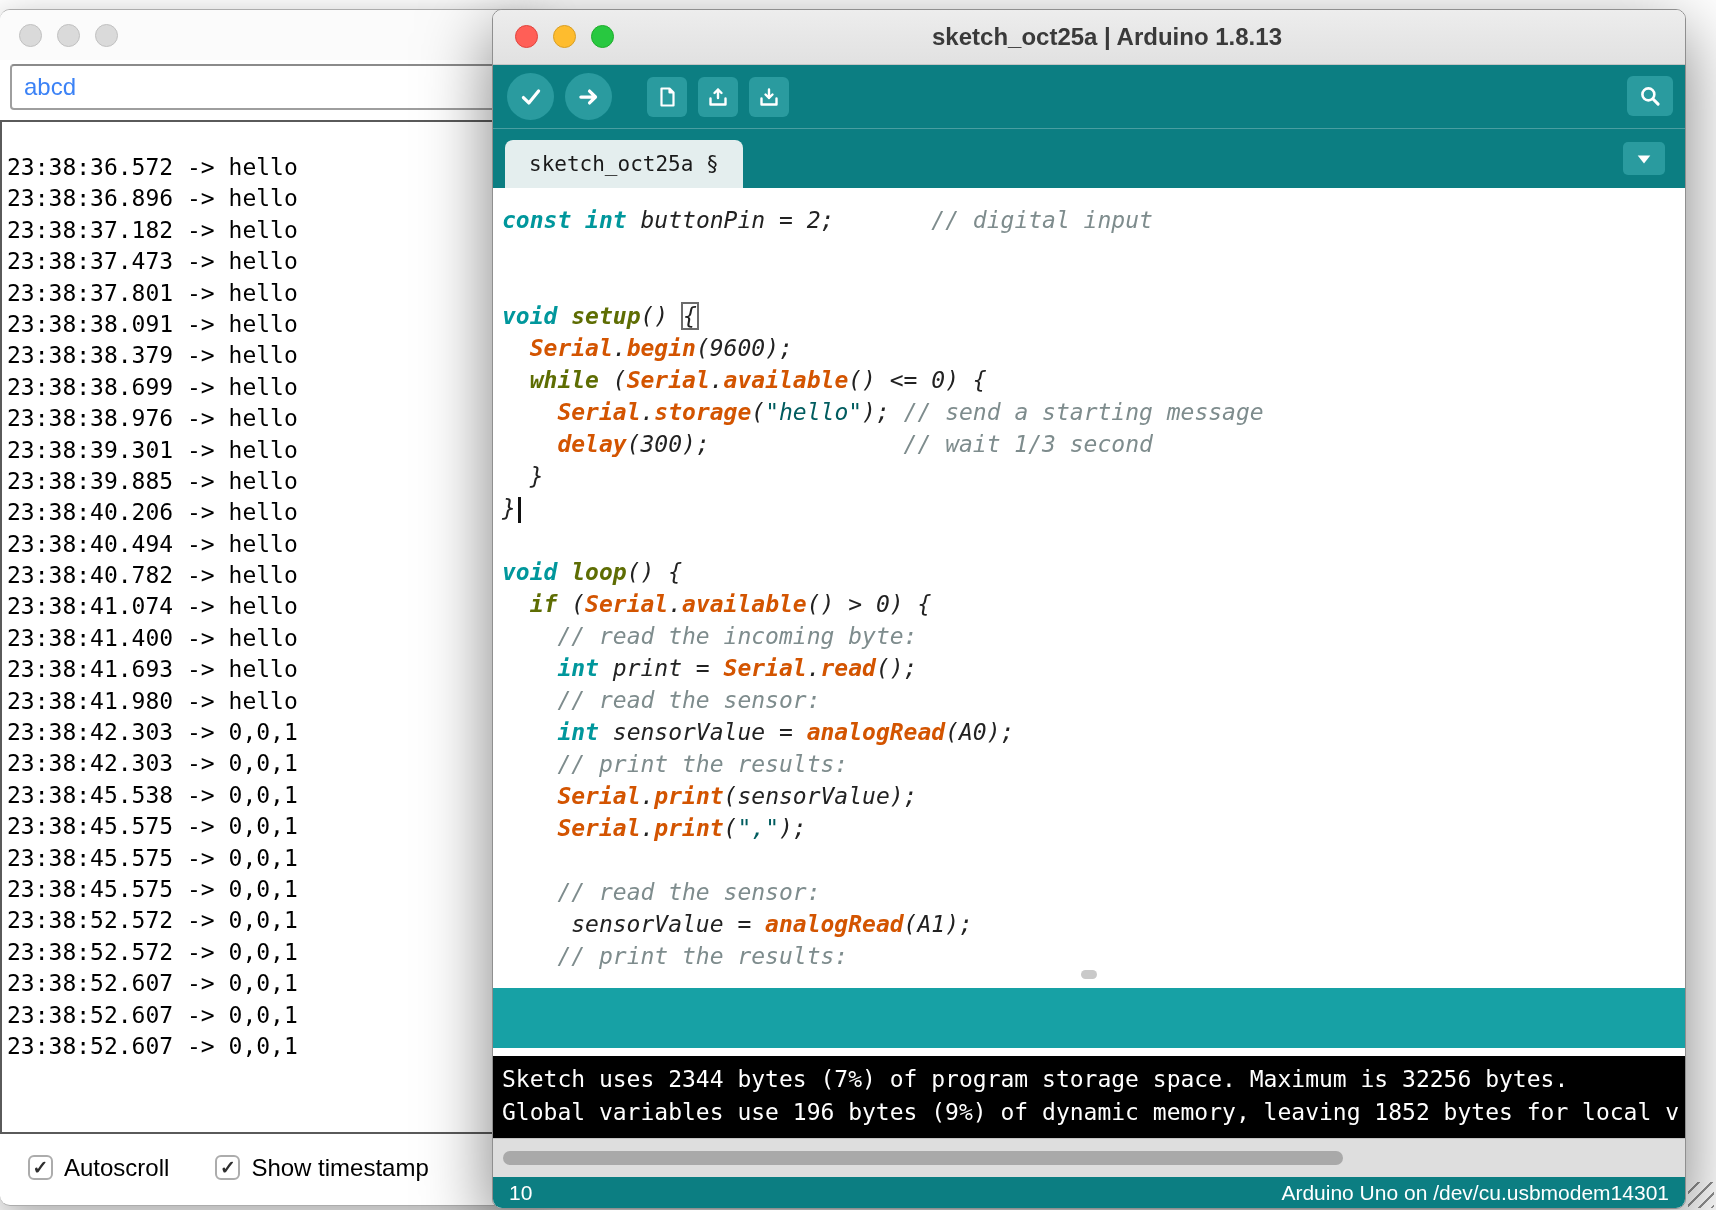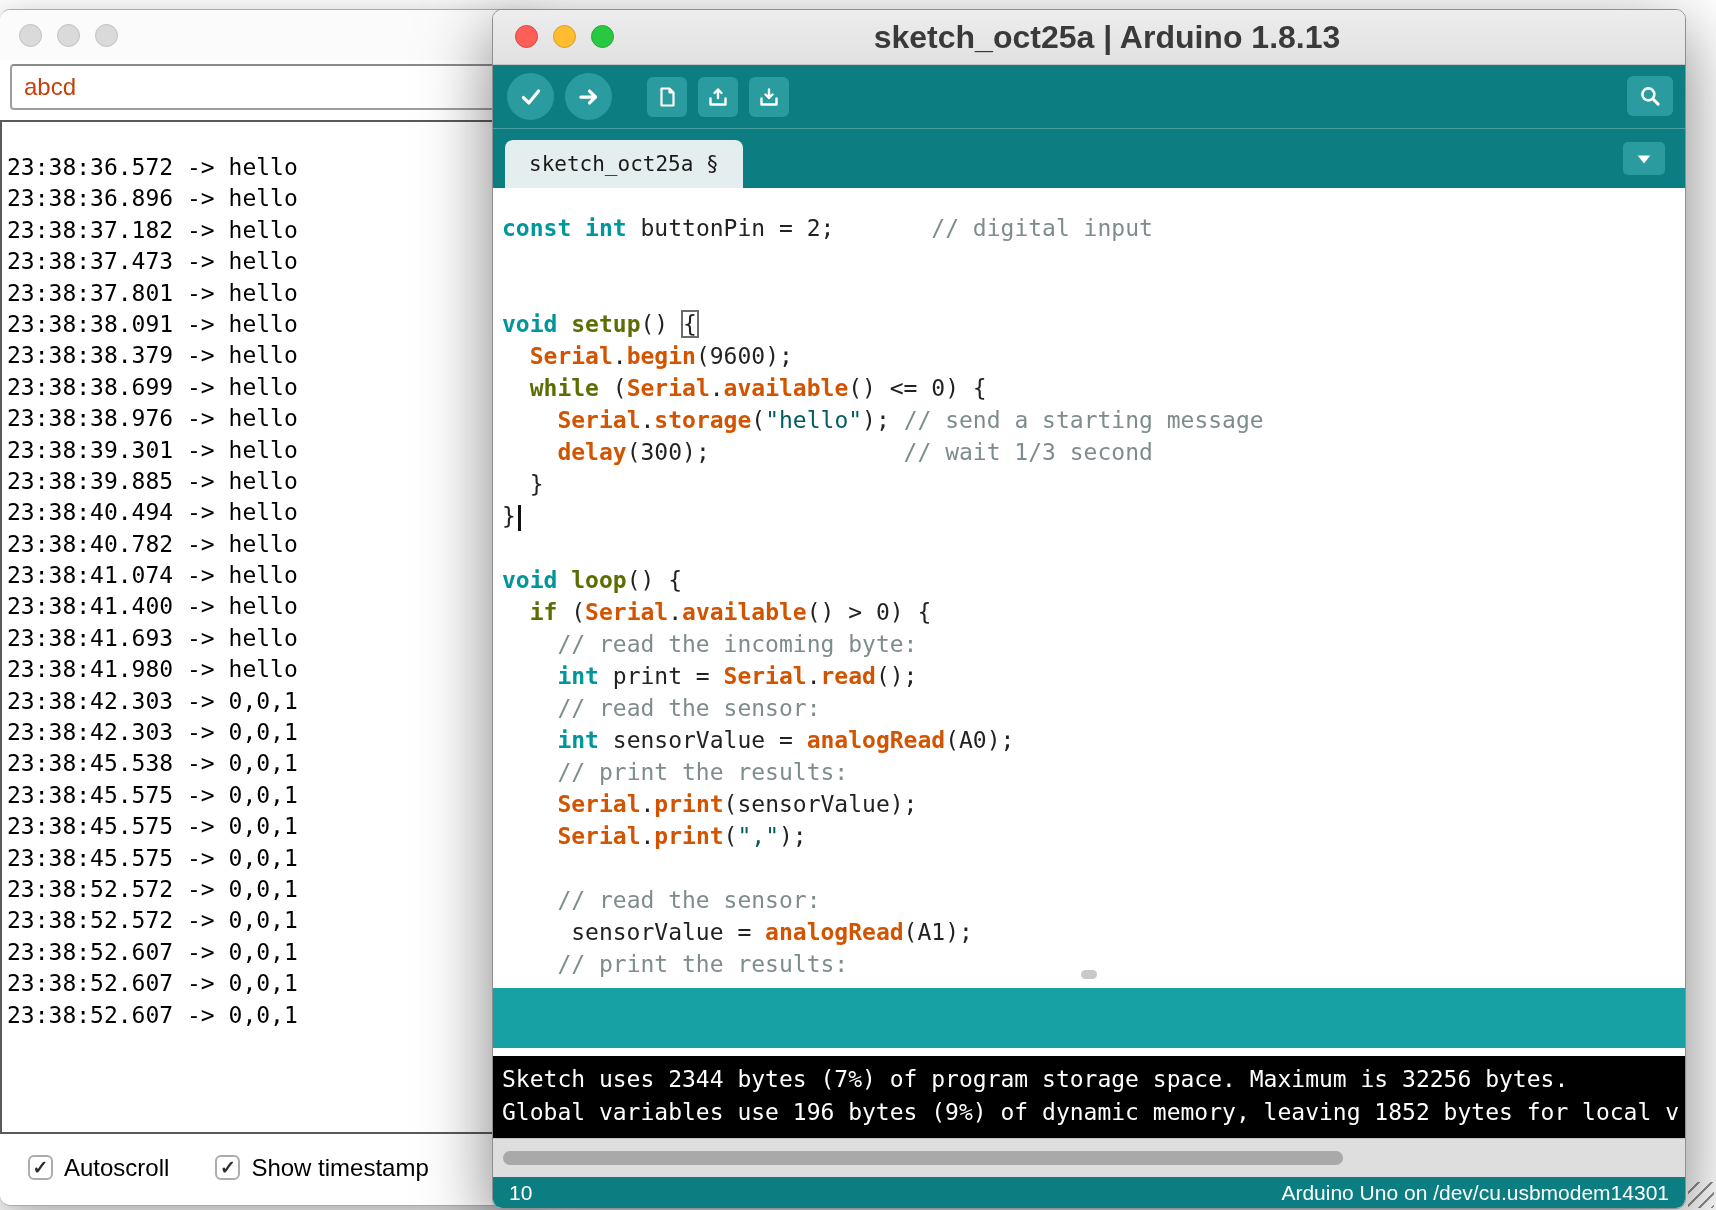--- a/index.html
+++ b/index.html
@@ -13,21 +13,21 @@
     background:#fff;border:1px solid #ACACAC;border-left:none;border-radius:10px;
     box-shadow:0 12px 40px rgba(0,0,0,.35);z-index:1;box-sizing:border-box;
   }
   .sm-titlebar{height:50px;position:relative;background:#fbfbfb;border-radius:10px 10px 0 0;}
   .sm-light{width:23px;height:23px;border-radius:50%;background:#DADADA;border:1px solid #C1C1C1;
     position:absolute;top:14px;box-sizing:border-box;}
   .sm-light.l1{left:19px}.sm-light.l2{left:57px}.sm-light.l3{left:95px}
   .sm-input-row{padding:4px 10px 10px 10px;}
   .sm-input{
     width:516px;height:46px;border:2px solid #9E9E9E;border-top-color:#8B8B8B;border-radius:4px;
-    font-family:"Liberation Sans",sans-serif;font-size:24px;color:#c2410c;
+    font-family:"Liberation Sans",sans-serif;font-size:24px;color:#3b82f6;
     padding:0 12px;box-sizing:border-box;background:#fff;outline:none;
   }
   .sm-log{
     height:1014px;box-sizing:border-box;overflow:hidden;
     border-top:2px solid #5A5A5A;border-bottom:2px solid #5A5A5A;border-left:2px solid #5A5A5A;
     padding:30px 0 0 5px;background:#fff;
   }
   .log-line{height:31.4px;line-height:31.4px;white-space:pre;
     font-family:"DejaVu Sans Mono",monospace;font-size:23px;color:#000;}
   .sm-bottom{height:67px;display:flex;align-items:center;gap:46px;padding-left:28px;}
@@ -38,42 +38,42 @@
   .cb-label{font-size:24px;color:#000;}
   
   .ide-window{
     position:absolute;left:492px;top:9px;width:1194px;height:1200px;
     border-radius:10px;overflow:hidden;background:#fff;
     box-shadow:0 22px 70px rgba(0,0,0,.5);z-index:2;border:1px solid #8F8F8F;box-sizing:border-box;
     display:flex;flex-direction:column;
   }
   .ide-titlebar{height:54px;flex:0 0 54px;background:linear-gradient(#EDEDED,#E1E1E1);
     border-bottom:1px solid #C4C4C4;position:relative;display:flex;align-items:center;justify-content:center;}
-  .ide-title{font-size:32px;font-weight:700;color:#3A3A3A;margin-left:36px;}
+  .ide-title{font-size:24px;font-weight:700;color:#3A3A3A;margin-left:36px;}
   .tl{width:23px;height:23px;border-radius:50%;position:absolute;top:15px;box-sizing:border-box;}
   .tl.red{left:22px;background:#FF5F57;border:1px solid #E0443E;}
   .tl.yellow{left:60px;background:#FEBC2E;border:1px solid #D89E24;}
   .tl.green{left:98px;background:#28C840;border:1px solid #1DAD2B;}
   .toolbar{height:63px;flex:0 0 63px;background:#0C7E82;display:flex;align-items:center;
     padding-left:14px;gap:11px;position:relative;}
   .tb-btn{border:none;padding:0;display:flex;align-items:center;justify-content:center;
     background:#2A9B9F;cursor:pointer;}
   .tb-circle{width:47px;height:47px;border-radius:50%;}
   .tb-square{width:40px;height:40px;border-radius:6px;}
   .gap-left{margin-left:24px;}
   .tb-monitor{position:absolute;right:12px;top:11px;width:46px;height:40px;border-radius:6px;}
   .tabstrip{height:59px;flex:0 0 59px;background:#0C7E82;position:relative;
     border-top:1px solid rgba(255,255,255,.25);}
   .tab{position:absolute;left:12px;bottom:0;height:48px;padding:0 24px;background:#E4EEEE;
     border-radius:8px 8px 0 0;display:flex;align-items:center;
     font-family:"DejaVu Sans Mono",monospace;font-size:21px;color:#1A1A1A;}
   .tab-menu{position:absolute;right:20px;top:13px;width:42px;height:33px;background:#2A9B9F;
     border:none;border-radius:5px;display:flex;align-items:center;justify-content:center;cursor:pointer;}
   .editor{height:800px;flex:0 0 800px;background:#fff;position:relative;overflow:hidden;}
-  .code{padding:24px 0 0 9px;}
+  .code{padding:16px 0 0 9px;font-style:italic;}
   .code-line{height:32px;line-height:32px;white-space:pre;
     font-family:"DejaVu Sans Mono",monospace;font-size:23px;color:#222;}
   .tok-pl{color:#222;}
   .tok-kw{color:#00979C;font-weight:bold;}
   .tok-ol{color:#5E6D03;font-weight:bold;}
   .tok-fn{color:#D35400;font-weight:bold;}
   .tok-st{color:#005C5F;}
   .tok-cm{color:#7E8C8D;}
   .tok-br{color:#222;outline:2px solid #6B6B6B;outline-offset:-1px;padding:0 1px;}
   .tok-caret{display:inline-block;width:0;height:26px;border-left:3px solid #111;
@@ -111,20 +111,21 @@
       <div class="log-line">23:38:36.896 -&gt; hello</div>
       <div class="log-line">23:38:37.182 -&gt; hello</div>
       <div class="log-line">23:38:37.473 -&gt; hello</div>
       <div class="log-line">23:38:37.801 -&gt; hello</div>
       <div class="log-line">23:38:38.091 -&gt; hello</div>
       <div class="log-line">23:38:38.379 -&gt; hello</div>
       <div class="log-line">23:38:38.699 -&gt; hello</div>
       <div class="log-line">23:38:38.976 -&gt; hello</div>
       <div class="log-line">23:38:39.301 -&gt; hello</div>
       <div class="log-line">23:38:39.885 -&gt; hello</div>
+      <div class="log-line">23:38:40.206 -&gt; hello</div>
       <div class="log-line">23:38:40.494 -&gt; hello</div>
       <div class="log-line">23:38:40.782 -&gt; hello</div>
       <div class="log-line">23:38:41.074 -&gt; hello</div>
       <div class="log-line">23:38:41.400 -&gt; hello</div>
       <div class="log-line">23:38:41.693 -&gt; hello</div>
       <div class="log-line">23:38:41.980 -&gt; hello</div>
       <div class="log-line">23:38:42.303 -&gt; 0,0,1</div>
       <div class="log-line">23:38:42.303 -&gt; 0,0,1</div>
       <div class="log-line">23:38:45.538 -&gt; 0,0,1</div>
       <div class="log-line">23:38:45.575 -&gt; 0,0,1</div>

